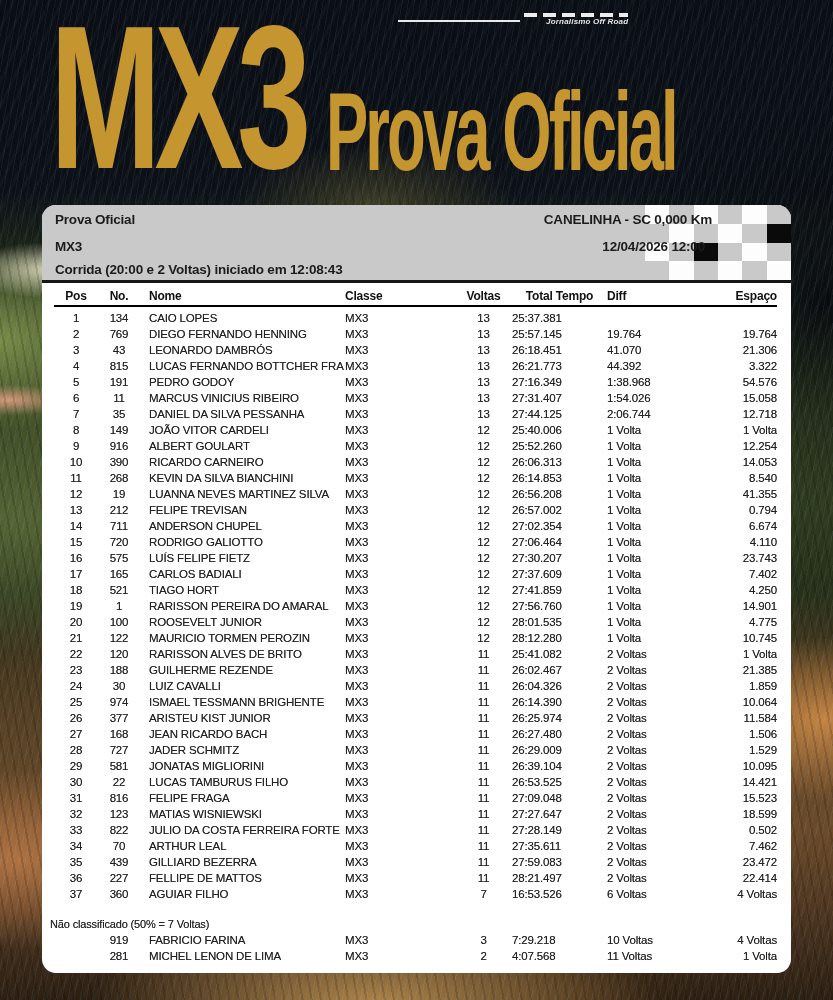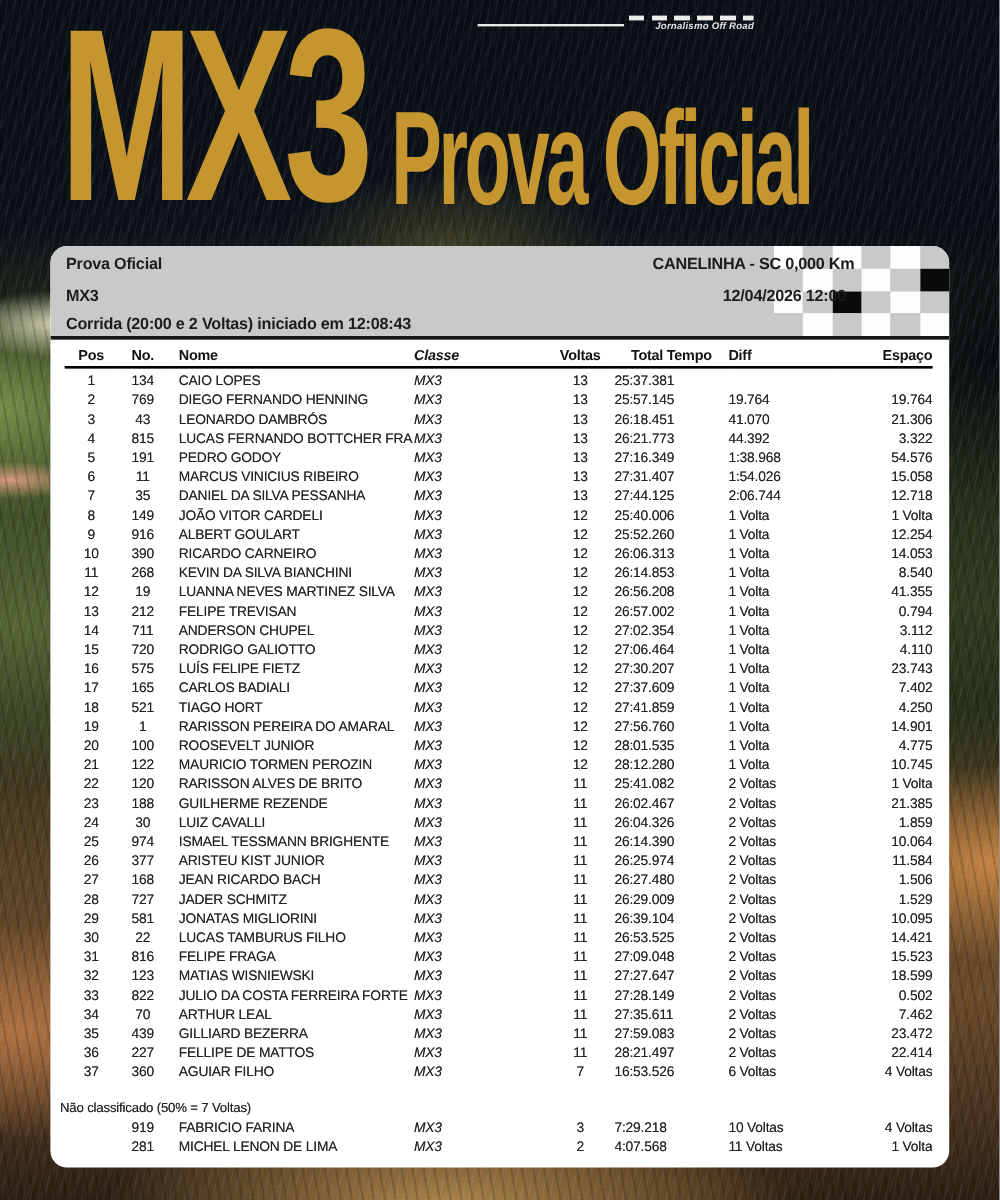--- a/index.html
+++ b/index.html
@@ -99,21 +99,21 @@
     padding:6px 0 2px 0; border-bottom:2px solid #000000; white-space:nowrap;
   }
   tbody td {
     font-size:11.5px; height:16px; line-height:16px; letter-spacing:-0.15px;
     color:#222; white-space:nowrap; overflow:hidden;
     text-shadow:0 0 0.4px rgba(0,0,0,0.55);
   }
   th:nth-child(1), td:nth-child(1) { text-align:center; }
   th:nth-child(2), td:nth-child(2) { text-align:center; padding-right:2px; }
   th:nth-child(3), td:nth-child(3) { text-align:left; padding-left:7px; }
-  th:nth-child(4), td:nth-child(4) { text-align:left;font-style:italic; }
+  th:nth-child(4), td:nth-child(4) { text-align:left; }
   th:nth-child(5), td:nth-child(5) { text-align:center; }
   th:nth-child(6), td:nth-child(6) { }
   th:nth-child(7), td:nth-child(7) { text-align:left; }
   th:nth-child(8), td:nth-child(8) { text-align:right; }
 
   .main-table tbody tr:first-child td { padding-top:3px; }
 
   .nc-label {
     margin:14px 0 0 8px; font-size:11px; letter-spacing:-0.15px; color:#222;
     text-shadow:0 0 0.4px rgba(0,0,0,0.55); height:16px; line-height:16px;
@@ -328,21 +328,21 @@
             <td>0.794</td>
           </tr>
           <tr>
             <td>14</td>
             <td>711</td>
             <td>ANDERSON CHUPEL</td>
             <td>MX3</td>
             <td>12</td>
             <td>27:02.354</td>
             <td>1 Volta</td>
-            <td>3.112</td>
+            <td>6.674</td>
           </tr>
           <tr>
             <td>15</td>
             <td>720</td>
             <td>RODRIGO GALIOTTO</td>
             <td>MX3</td>
             <td>12</td>
             <td>27:06.464</td>
             <td>1 Volta</td>
             <td>4.110</td>

